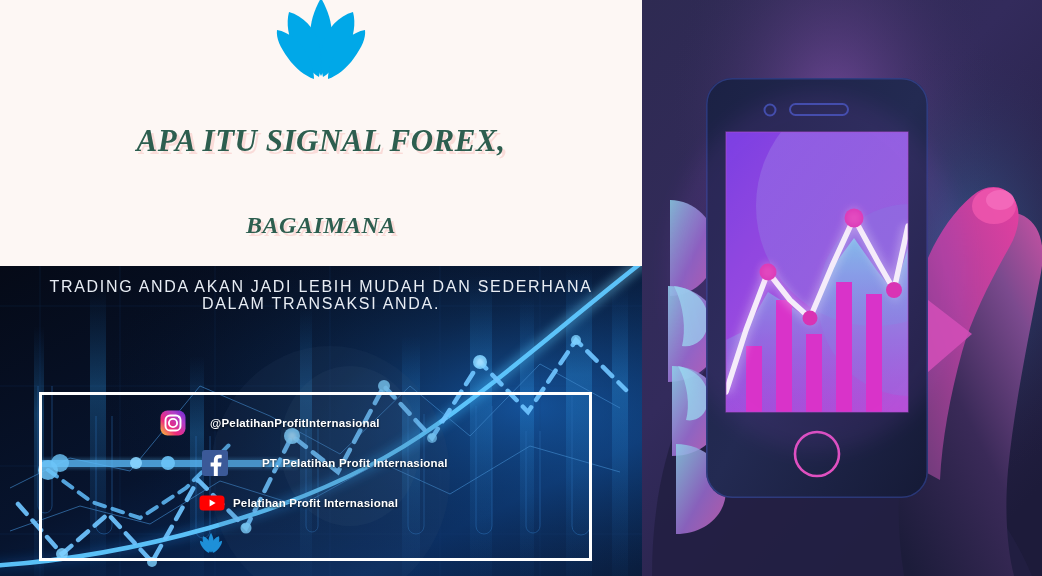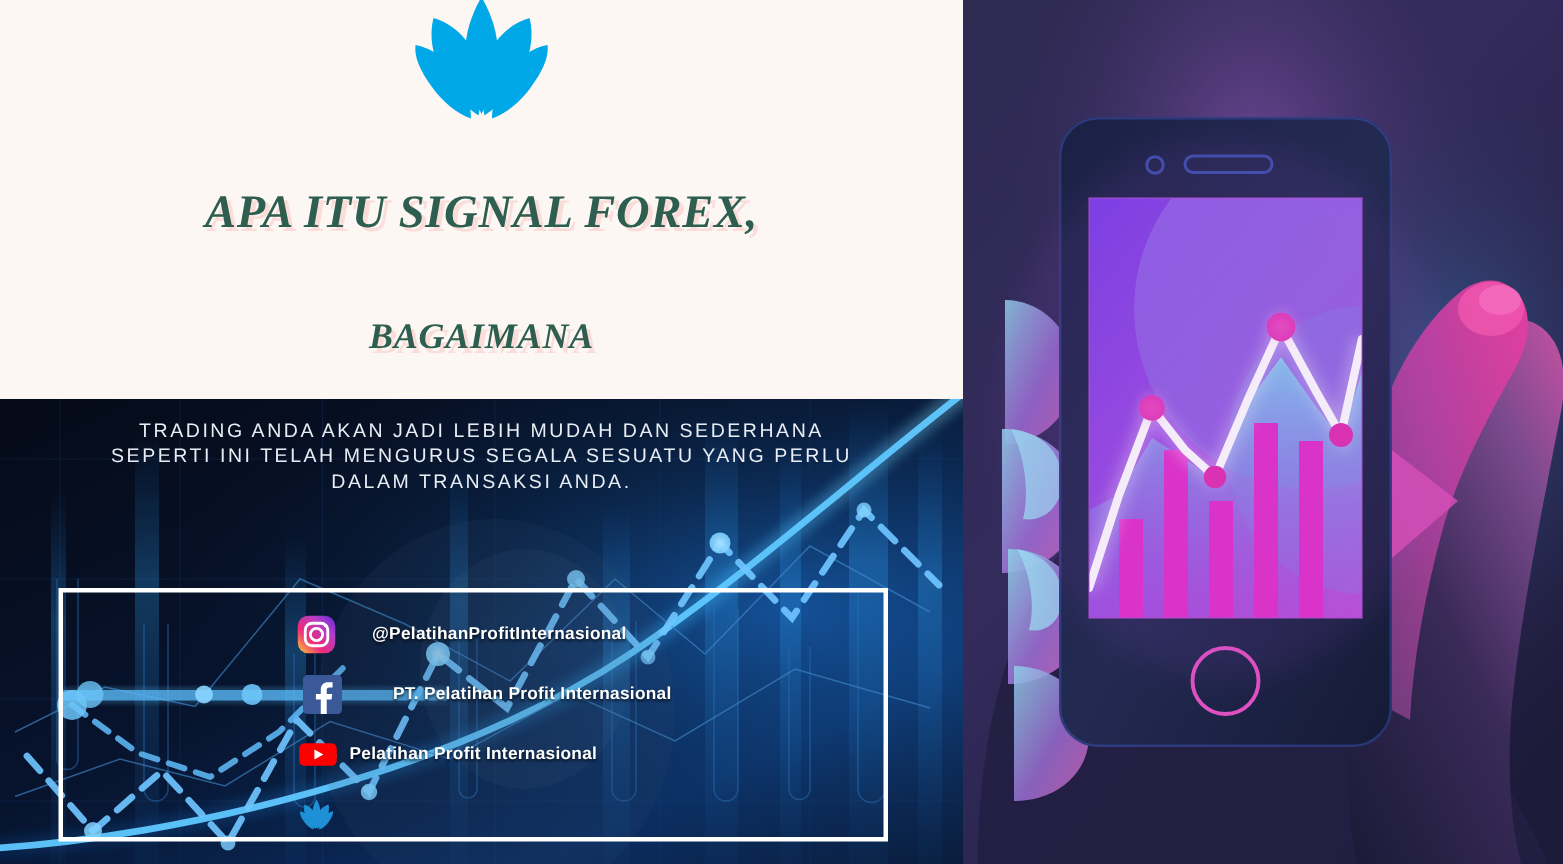--- a/index.html
+++ b/index.html
@@ -50,21 +50,21 @@
     background:#060d1c;
     overflow:hidden;
   }
   .dark-bg { position:absolute; inset:0; }
   .dark-bg svg { display:block; width:642px; height:310px; }
 
   .blurb {
     position:absolute; left:0; top:12px; width:642px;
     text-align:center;
     color:#e8edf4;
-    font-size:13px;
+    font-size:16px;
     line-height:17px;
     letter-spacing:1.7px;
     font-weight:400;
     text-transform:uppercase;
     z-index:4;
   }
   .blurb span { display:block; }
 
   
   .contact-frame {
@@ -72,21 +72,21 @@
     border:3px solid #ffffff;
     z-index:5;
   }
   .contact-list {
     position:absolute; left:160px; top:406px; width:420px;
     z-index:6;
   }
   .contact-row {
     display:flex; align-items:center; height:34px; margin-bottom:6px;
   }
-  .contact-row:nth-child(1){ margin-left:38px; }
+  .contact-row:nth-child(1){ }
   .contact-row:nth-child(2){ margin-left:42px; }
   .contact-row:nth-child(3){ margin-left:39px; }
   .contact-row:nth-child(4){ margin-left:38px; }
 
   .c-icon { width:26px; height:26px; flex:0 0 26px; margin-right:10px; position:relative; }
   .c-icon svg { display:block; width:26px; height:26px; }
   .c-label {
     color:#ffffff; font-size:11.5px; font-weight:bold;
     letter-spacing:0.2px; white-space:nowrap;
     text-shadow:0 1px 2px rgba(0,0,0,.75);
@@ -244,21 +244,20 @@
           </g>
           <circle cx="48" cy="204" r="10" fill="#6cc4f8" opacity="0.85"></circle>
 
           <ellipse cx="330" cy="210" rx="120" ry="130" fill="#3a4f74" opacity="0.12"></ellipse>
           <ellipse cx="350" cy="180" rx="70" ry="80" fill="#52688c" opacity="0.10"></ellipse>
         </svg>
       </div>
 
       <div class="blurb">
         <span>TRADING ANDA AKAN JADI LEBIH MUDAH DAN SEDERHANA</span>
-        <span>SEPERTI INI TELAH MENGURUS SEGALA SESUATU YANG PERLU</span>
         <span>DALAM TRANSAKSI ANDA.</span>
       </div>
     </div>
 
     <div class="contact-frame"></div>
 
     <div class="contact-list">
 
       <div class="contact-row">
         <span class="c-icon">

